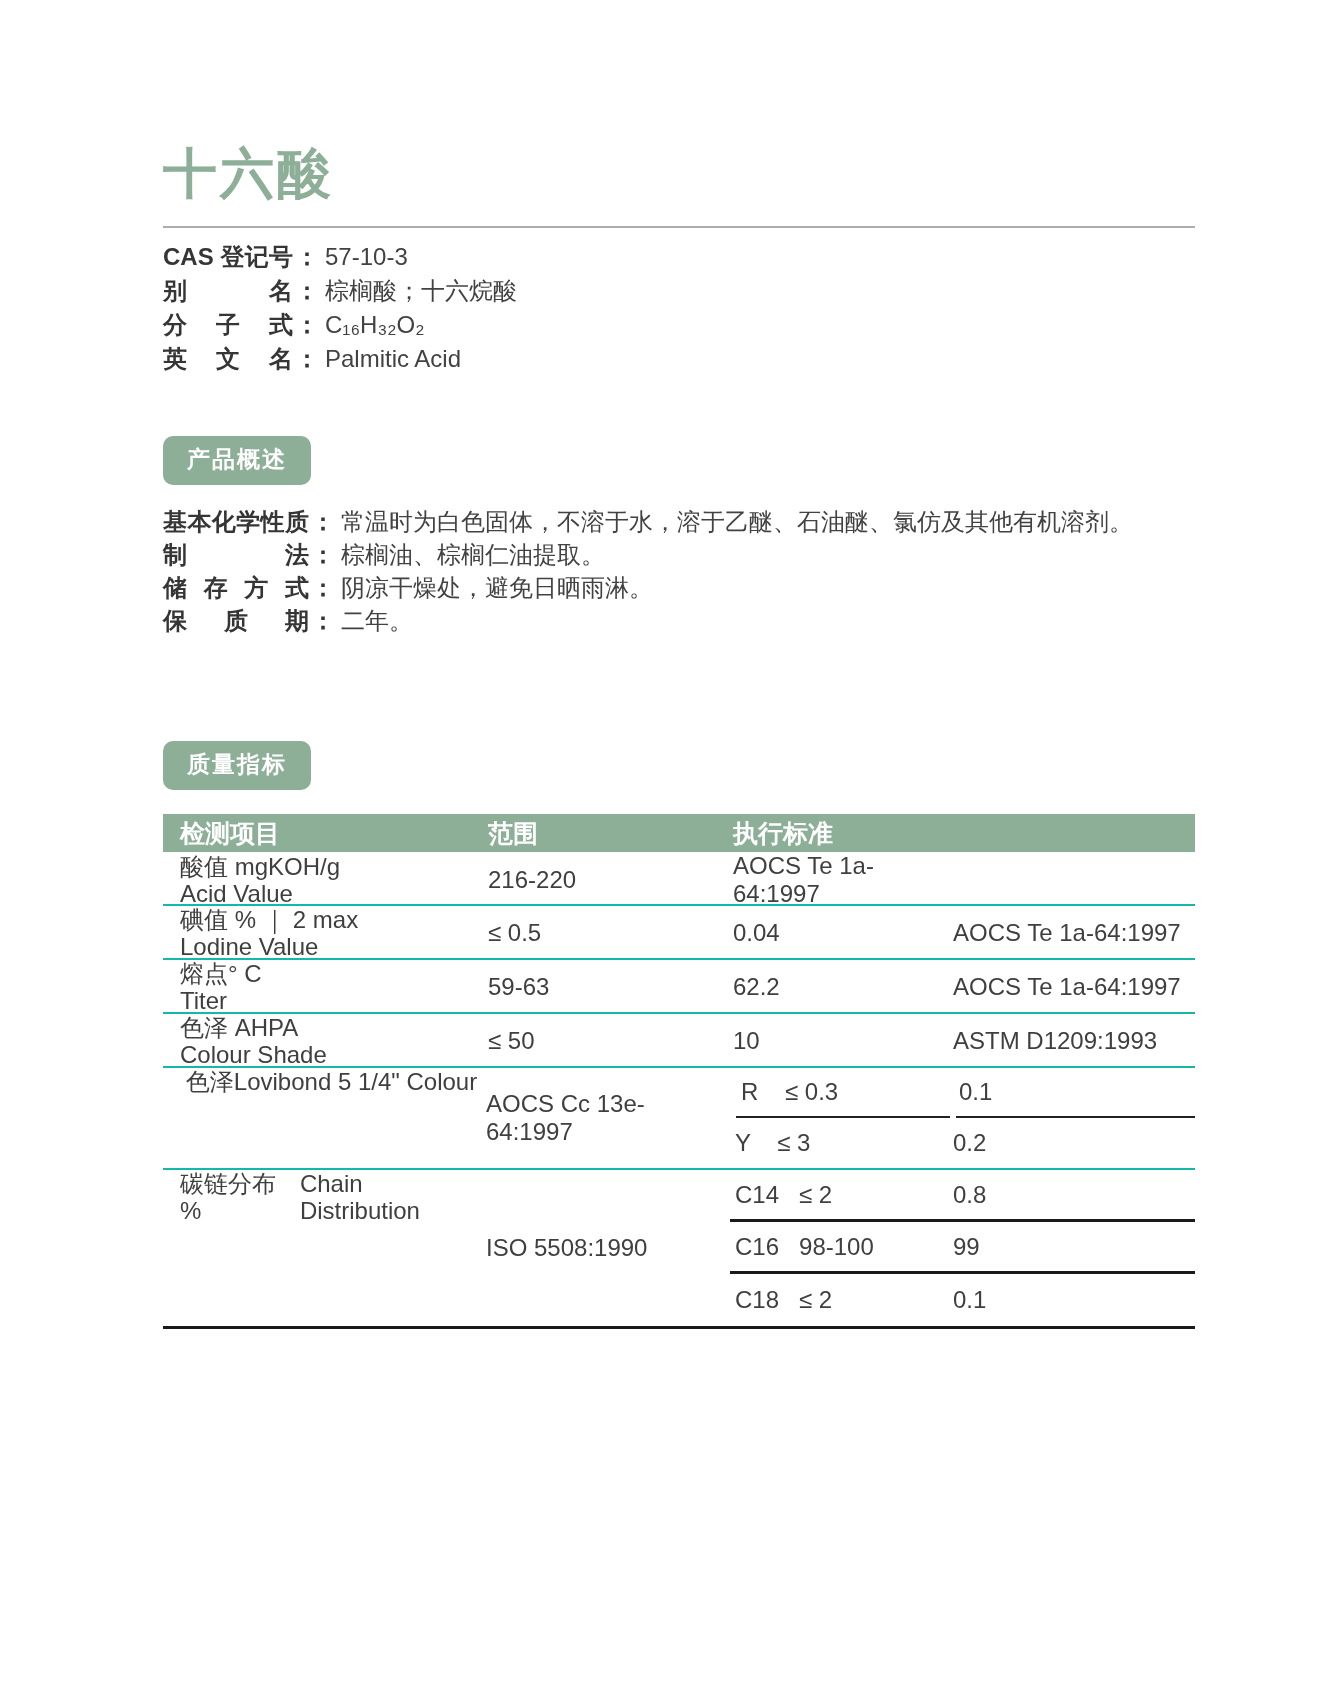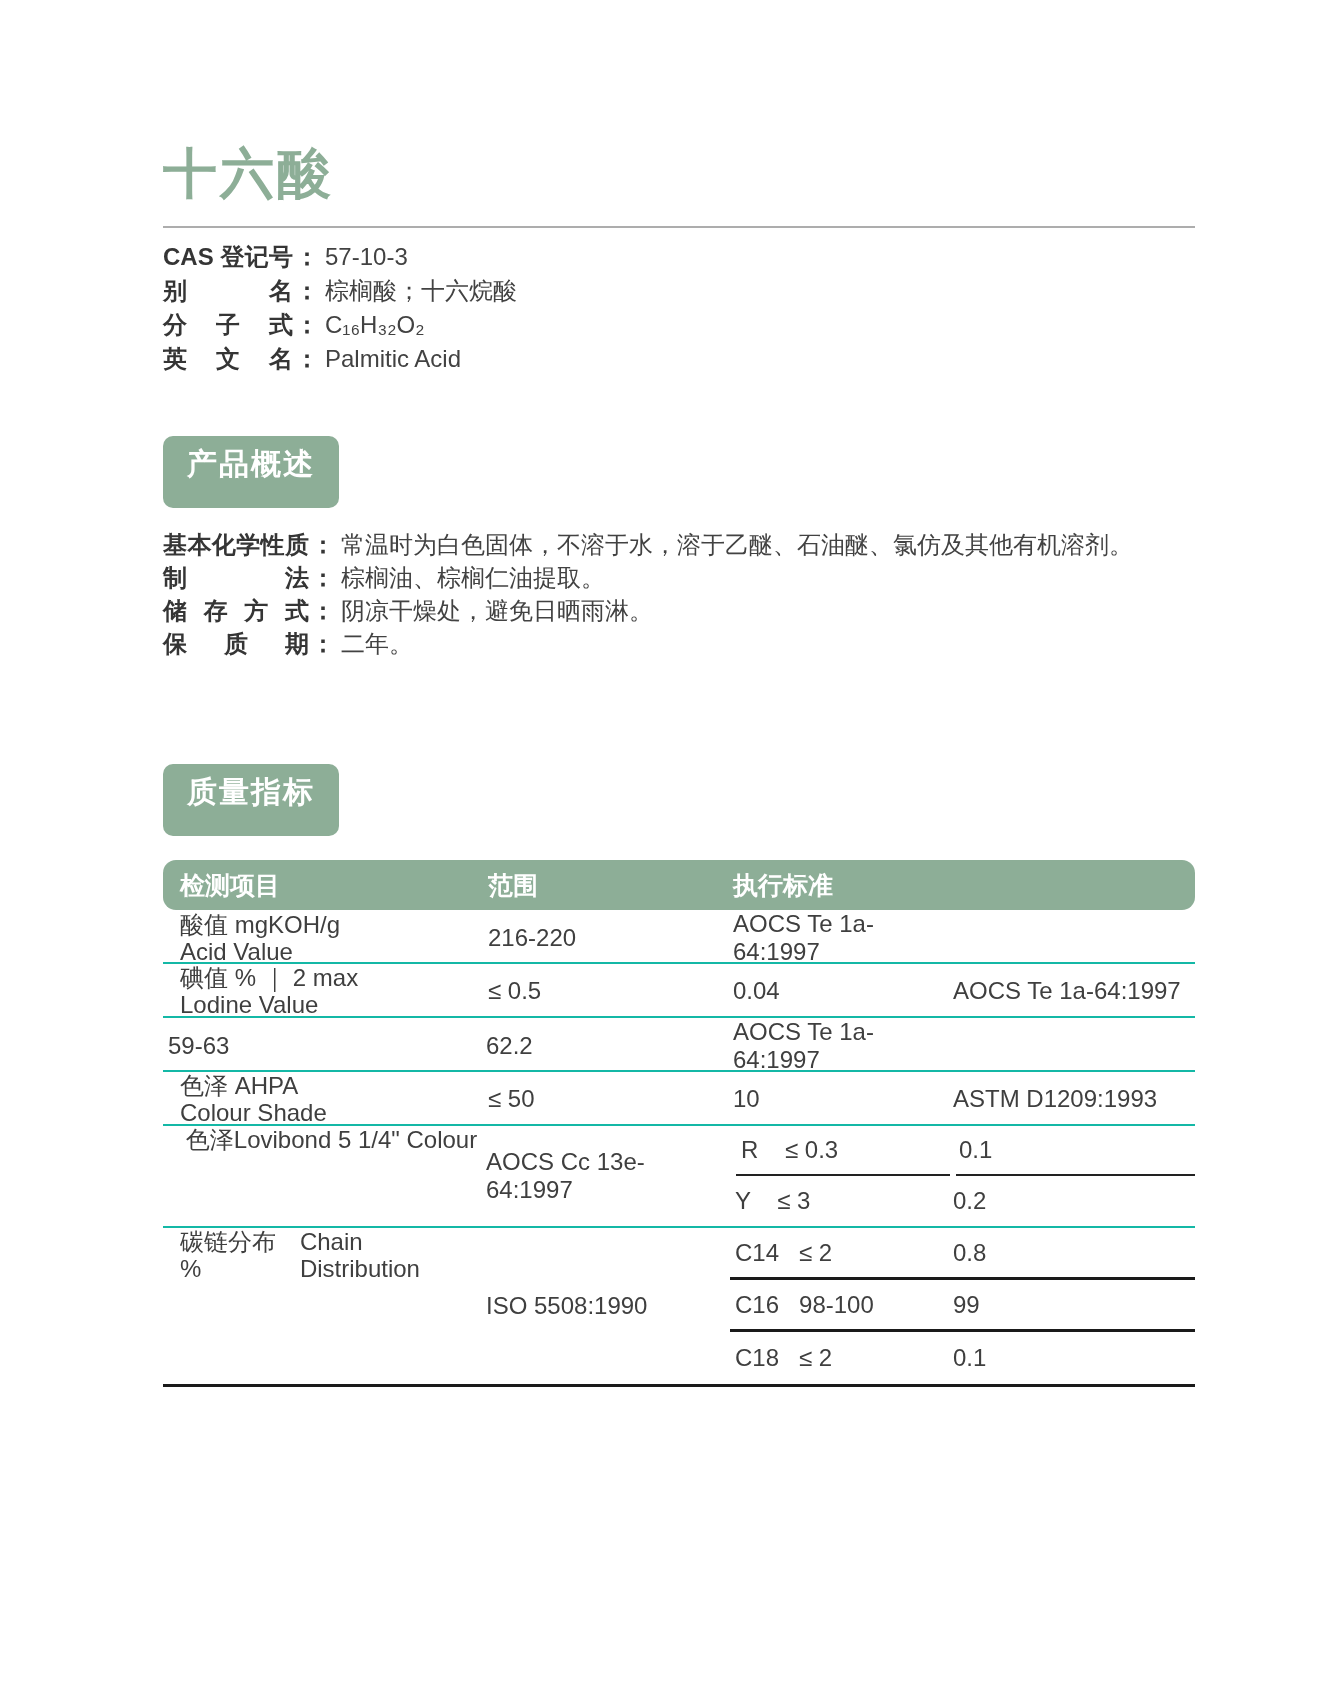--- a/index.html
+++ b/index.html
@@ -37,23 +37,23 @@
     font-weight:bold; color:#353535;
     text-align:justify; text-align-last:justify;
     vertical-align:top;
   }
   .colon { font-weight:bold; color:#353535; padding:0 6px 0 2px; }
   .info-value { color:#424242; }
   
   .badge {
     display:inline-block;
     background:#8dae97; color:#ffffff;
-    font-size:30px; font-weight:bold;
+    font-size:23px; font-weight:bold;
     letter-spacing:2px;
-    padding:8px 24px 23px 24px;
+    padding:8px 24px 10px 24px;
     border-radius:10px;
   }
   .badge-overview { margin-top:60px; }
   .badge-quality { margin-top:104px; }
   
   .overview { margin-top:20px; }
   .ov-row { line-height:33px; font-size:24px; }
   .ov-label {
     display:inline-block; width:146px;
     font-weight:bold; color:#353535;
@@ -61,22 +61,22 @@
     vertical-align:top;
   }
   .ov-value { color:#424242; }
   
   .qtable { margin-top:24px; width:1032px; font-size:24px; }
   .grid4 {
     display:grid;
     grid-template-columns:320px 247px 220px 245px;
   }
   .thead {
-    background:#8dae97; height:50px;
-    color:#ffffff; font-weight:bold; font-size:25px;border-radius:13px;
+    background:#8dae97; height:38px;
+    color:#ffffff; font-weight:bold; font-size:25px;
   }
   .thead .cell { display:flex; align-items:center; }
   .cell-c1 { padding-left:17px; }
   .cell-c2 { padding-left:5px; }
   .cell-c3 { padding-left:3px; }
   .cell-c4 { padding-left:3px; }
   .trow { border-bottom:2px solid #14b8a6; }
   .trow .cell { display:flex; align-items:center; }
   .row-h { height:54px; }
   .item-cell { flex-direction:column; align-items:flex-start !important; justify-content:center; }
@@ -160,20 +160,24 @@
         <div class="cell cell-c1 item-cell">
           <span class="item-zh">碘值 % ｜ 2 max</span>
           <span class="item-en">Lodine Value</span>
         </div>
         <div class="cell cell-c2">≤ 0.5</div>
         <div class="cell cell-c3">0.04</div>
         <div class="cell cell-c4">AOCS Te 1a-64:1997</div>
       </div>
 
       <div class="grid4 trow row-h">
+        <div class="cell cell-c1 item-cell">
+          <span class="item-zh">熔点° C</span>
+          <span class="item-en">Titer</span>
+        </div>
         <div class="cell cell-c2">59-63</div>
         <div class="cell cell-c3">62.2</div>
         <div class="cell cell-c4">AOCS Te 1a-64:1997</div>
       </div>
 
       <div class="grid4 trow row-h">
         <div class="cell cell-c1 item-cell">
           <span class="item-zh">色泽 AHPA</span>
           <span class="item-en">Colour Shade</span>
         </div>

